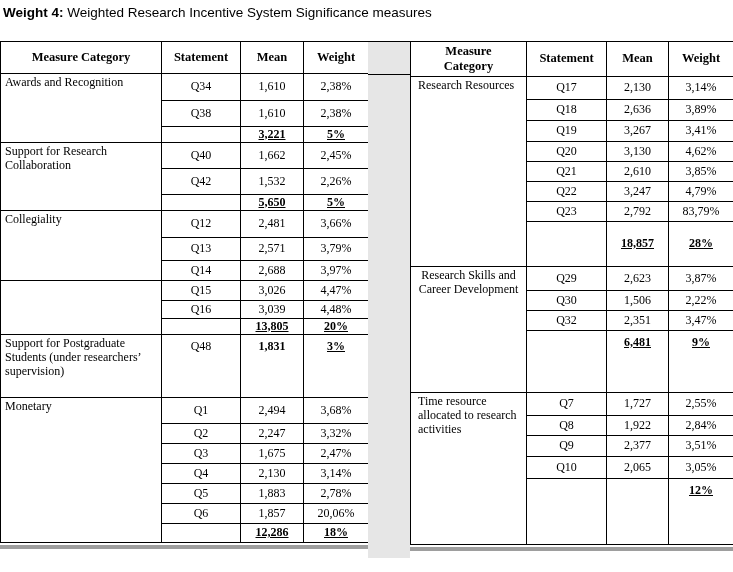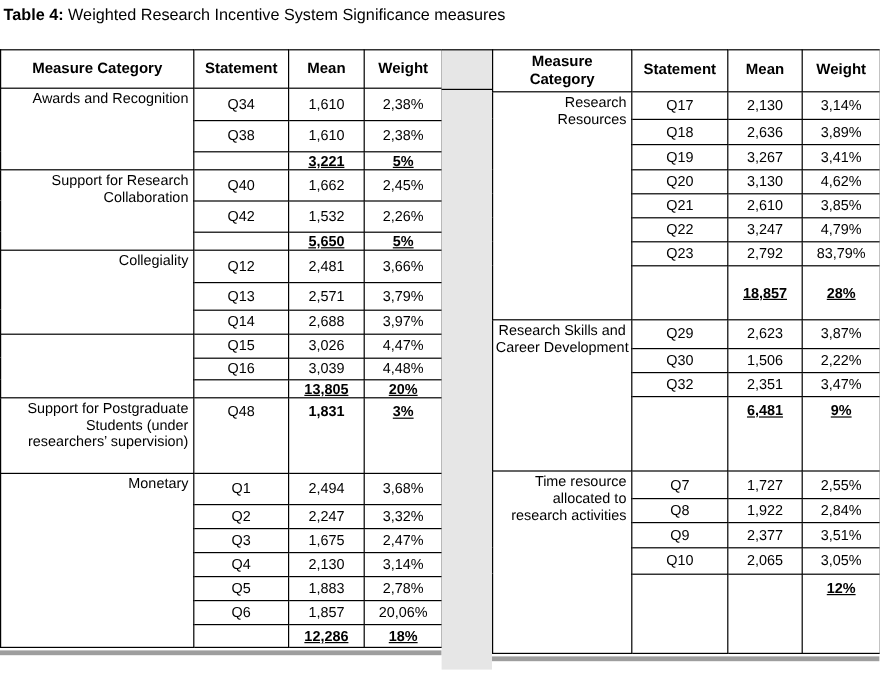--- a/index.html
+++ b/index.html
@@ -1,38 +1,38 @@
 <!DOCTYPE html>
 <html><head>
 <meta charset="utf-8">
 <style>
   html,body { margin:0; padding:0; background:#ffffff; }
   body { width:733px; height:572px; font-family:"Liberation Sans", sans-serif; color:#000; overflow:hidden; }
   .title { margin:5px 0 0 3px; font-size:13.5px; line-height:1.15; }
   .title .tbold { font-weight:bold; }
-  .layout { display:grid; grid-template-columns:368px 42px 323px; align-items:start; margin-top:20px; }
+  .layout { display:grid; grid-template-columns:368px 42px 323px; align-items:start; margin-top:20px;font-family:Liberation Serif, serif; }
   .twrap { padding-bottom:2px; border-bottom:4px solid #9e9e9e; }
   table { border-collapse:collapse; table-layout:fixed; width:100%; font-size:12px; }
   th, td { border:1px solid #000; padding:0 2px; overflow:hidden; }
   th { font-weight:bold; text-align:center; font-size:12.5px; line-height:1.2; padding:2px; }
   td { text-align:center; vertical-align:middle; }
-  td.cat { text-align:right; vertical-align:top; padding:1px 4px; line-height:1.18; }
+  td.cat { text-align:left; vertical-align:top; padding:1px 4px; line-height:1.18; }
   .rt td.cat { padding-left:7px; }
   .rt td.cat.center { text-align:center; padding:1px 2px; }
   .rt th.wrapify { padding:2px 14px; }
   .tot { font-weight:bold; text-decoration:underline; }
   .b { font-weight:bold; }
   .vtop { vertical-align:top; padding-top:4px; }
   .spacer { background:#e6e6e6; height:517px; border-top:1px solid #000; box-sizing:border-box; }
   .spacer-head { height:32px; border-bottom:1px solid #000; }
 </style>
 </head>
 <body>
 
-<div class="title"><span class="tbold">Table 4:</span><span> Weighted Research Incentive System Significance measures</span></div>
+<div class="title"><span class="tbold">Weight 4:</span><span> Weighted Research Incentive System Significance measures</span></div>
 
 <div class="layout">
 
   <div class="twrap">
     <table class="lt">
       <colgroup>
           <col style="width:161px">
           <col style="width:79px">
           <col style="width:63px">
           <col style="width:65px">

